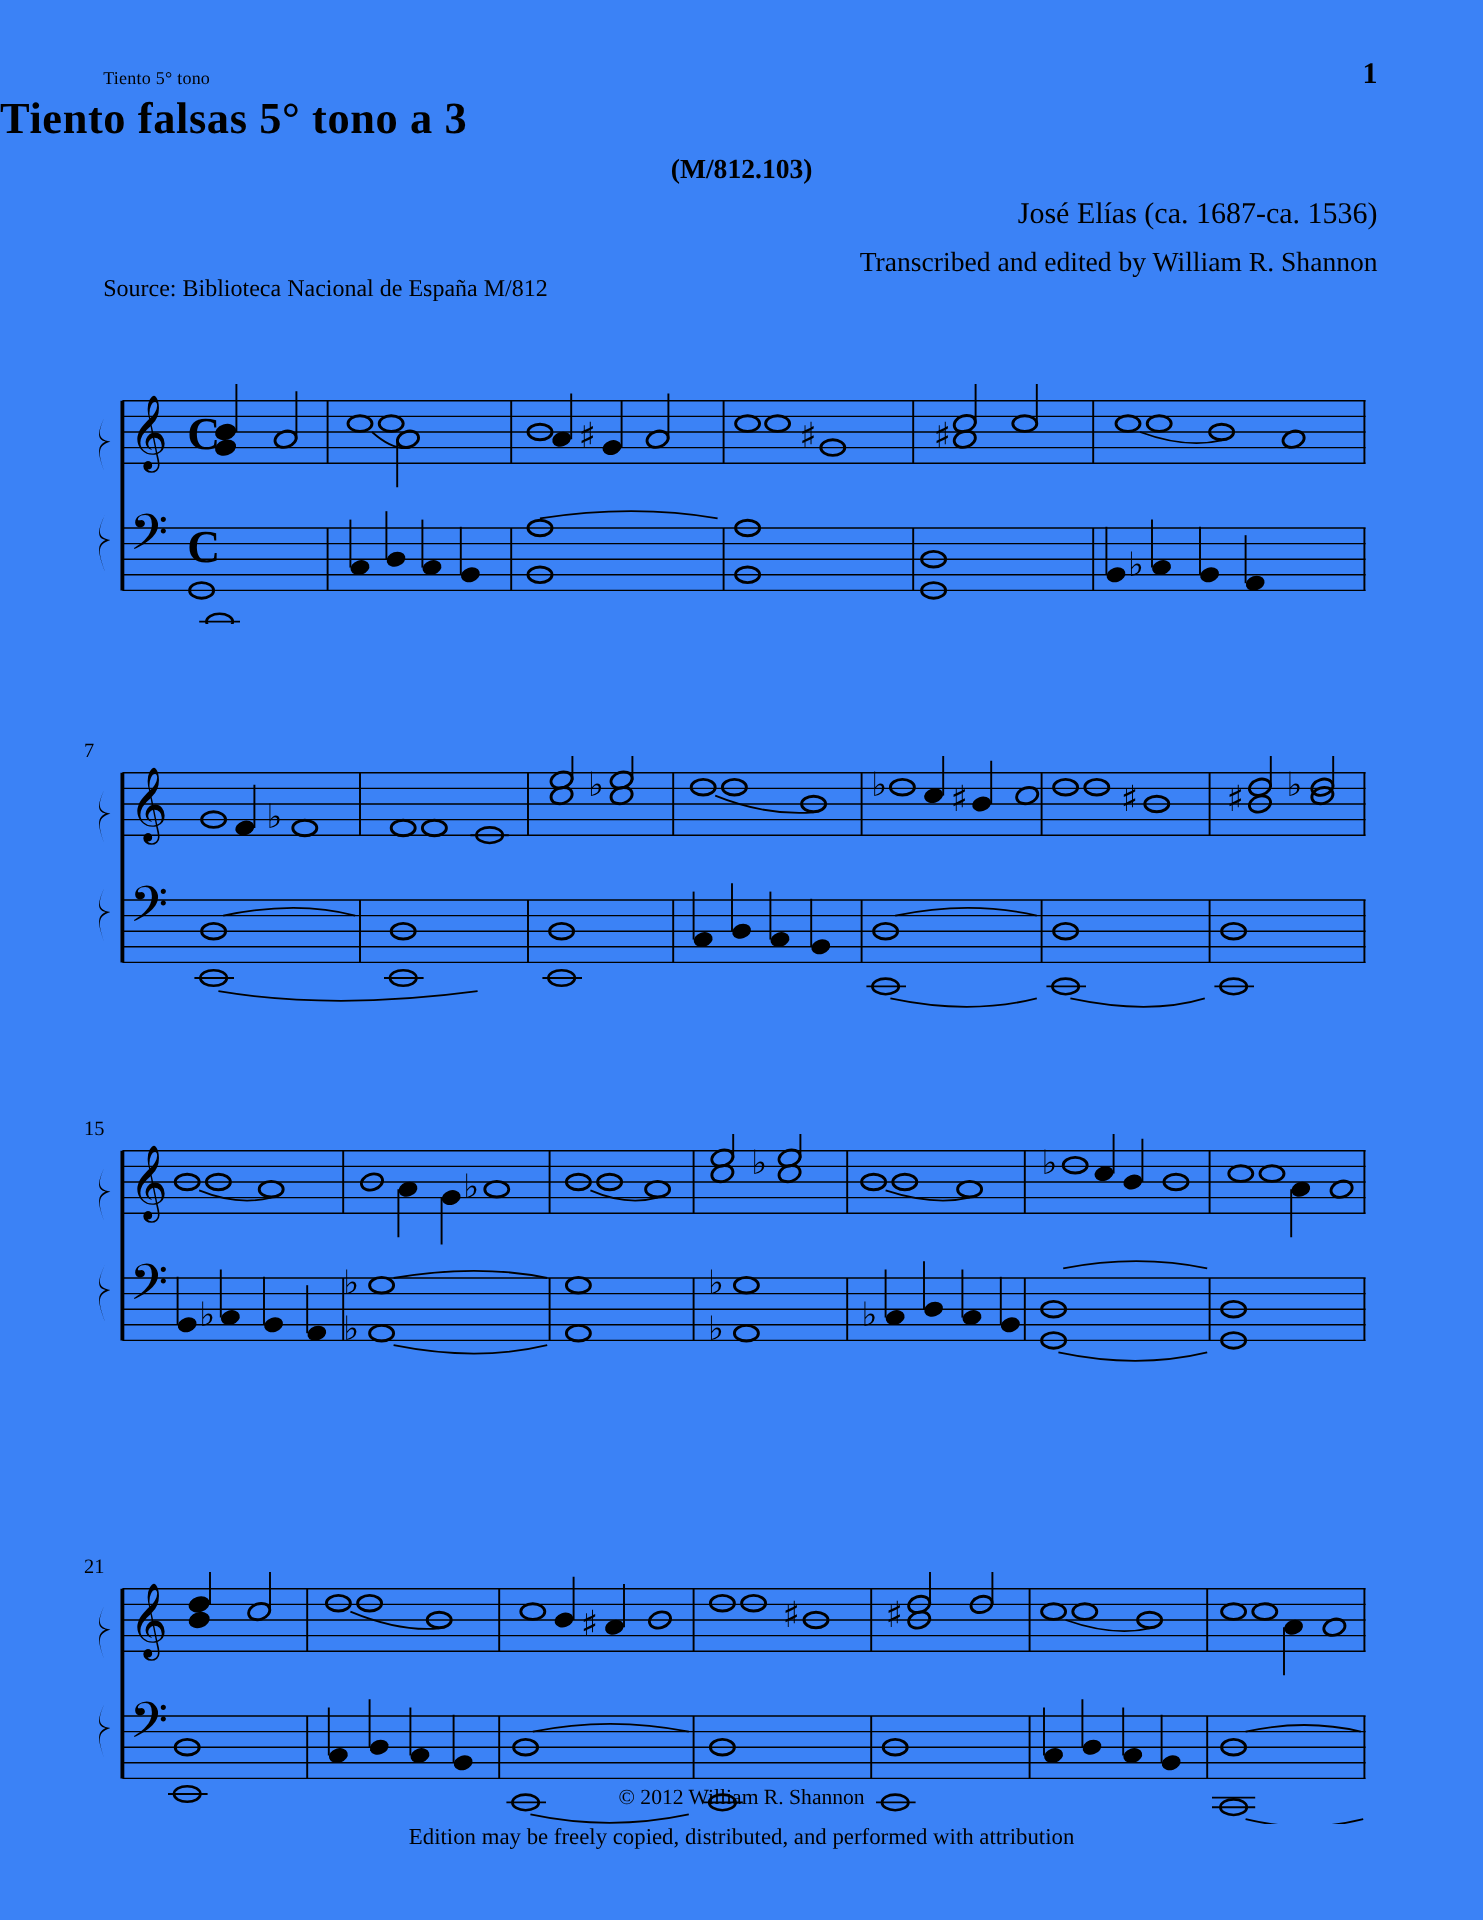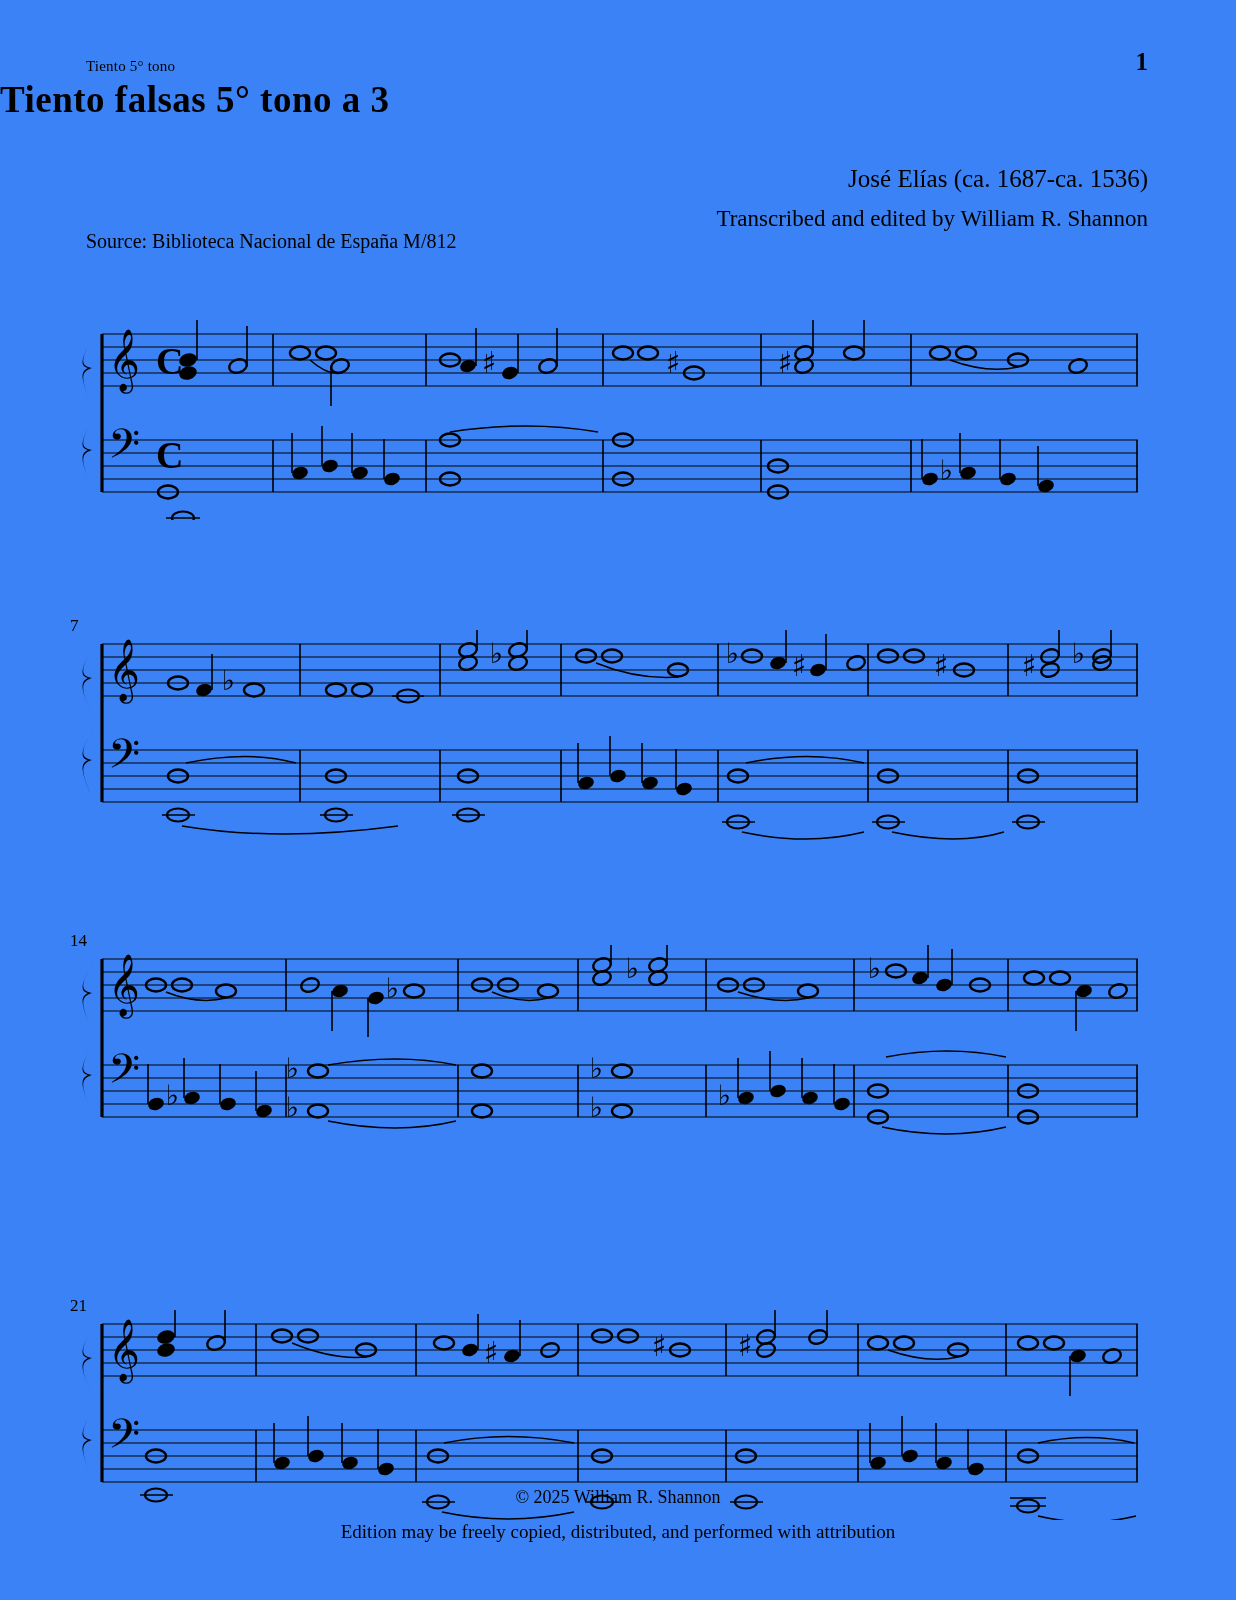--- a/index.html
+++ b/index.html
@@ -106,20 +106,21 @@
   .svg-system { display: block; }
 </style>
 </head>
 <body>
 
 <div class="page">
 
   <div class="header-left">Tiento 5° tono</div>
   <div class="page-number">1</div>
   <div class="doc-title">Tiento falsas 5° tono a 3</div>
+  <div class="doc-subtitle">(M/812.103)</div>
   <div class="composer">José Elías (ca. 1687-ca. 1536)</div>
   <div class="editor">Transcribed and edited by William R. Shannon</div>
   <div class="source">Source: Biblioteca Nacional de España M/812</div>
 
   <div class="system" style="top:320px; height:200px;">
     <span class="system-number"></span>
     <svg class="svg-system" width="1066" height="200" viewBox="0 0 1066 200" xmlns="http://www.w3.org/2000/svg">
       <g stroke="#000" stroke-width="1.2">
         <line x1="24" y1="14" x2="1060" y2="14"></line>
           <line x1="24" y1="27" x2="1060" y2="27"></line>
@@ -355,21 +356,21 @@
         <ellipse cx="1024" cy="33" rx="9" ry="6.5" fill="none" stroke="#000" stroke-width="2.4" transform="rotate(-18 1024 33)"></ellipse>
         <line x1="1033" y1="26" x2="1033" y2="-8" stroke="#000" stroke-width="1.6"></line>
         <ellipse cx="950" cy="146" rx="10" ry="6.5" fill="none" stroke="#000" stroke-width="2.4"></ellipse>
         <ellipse cx="950" cy="192" rx="11" ry="6.5" fill="none" stroke="#000" stroke-width="2.2"></ellipse>
         <line x1="934" y1="192" x2="967" y2="192" stroke="#000" stroke-width="1.6"></line>
       </g>
     </svg>
   </div>
 
   <div class="system" style="top:945px; height:200px;">
-    <span class="system-number">14</span>
+    <span class="system-number">15</span>
     <svg class="svg-system" width="1066" height="200" viewBox="0 0 1066 200" xmlns="http://www.w3.org/2000/svg">
       <g stroke="#000" stroke-width="1.2">
         <line x1="24" y1="14" x2="1060" y2="14"></line>
           <line x1="24" y1="27" x2="1060" y2="27"></line>
         <line x1="24" y1="40" x2="1060" y2="40"></line>
           <line x1="24" y1="53" x2="1060" y2="53"></line>
         <line x1="24" y1="66" x2="1060" y2="66"></line>
         <line x1="24" y1="120" x2="1060" y2="120"></line>
           <line x1="24" y1="133" x2="1060" y2="133"></line>
         <line x1="24" y1="146" x2="1060" y2="146"></line>
@@ -605,16 +606,16 @@
         <ellipse cx="950" cy="146" rx="10" ry="6.5" fill="none" stroke="#000" stroke-width="2.4"></ellipse>
         <ellipse cx="950" cy="196" rx="11" ry="6.5" fill="none" stroke="#000" stroke-width="2.2"></ellipse>
         <line x1="932" y1="188" x2="968" y2="188" stroke="#000" stroke-width="1.6"></line>
         <line x1="932" y1="196" x2="968" y2="196" stroke="#000" stroke-width="1.6"></line>
         <path d="M960 206 Q1010 218 1058 206" fill="none" stroke="#000" stroke-width="1.5"></path>
         <path d="M960 133 Q1010 122 1056 133" fill="none" stroke="#000" stroke-width="1.5"></path>
       </g>
     </svg>
   </div>
 
-  <div class="copyright">© 2025 William R. Shannon</div>
+  <div class="copyright">© 2012 William R. Shannon</div>
   <div class="license">Edition may be freely copied, distributed, and performed with attribution</div>
 
 </div>
 
 </body></html>

